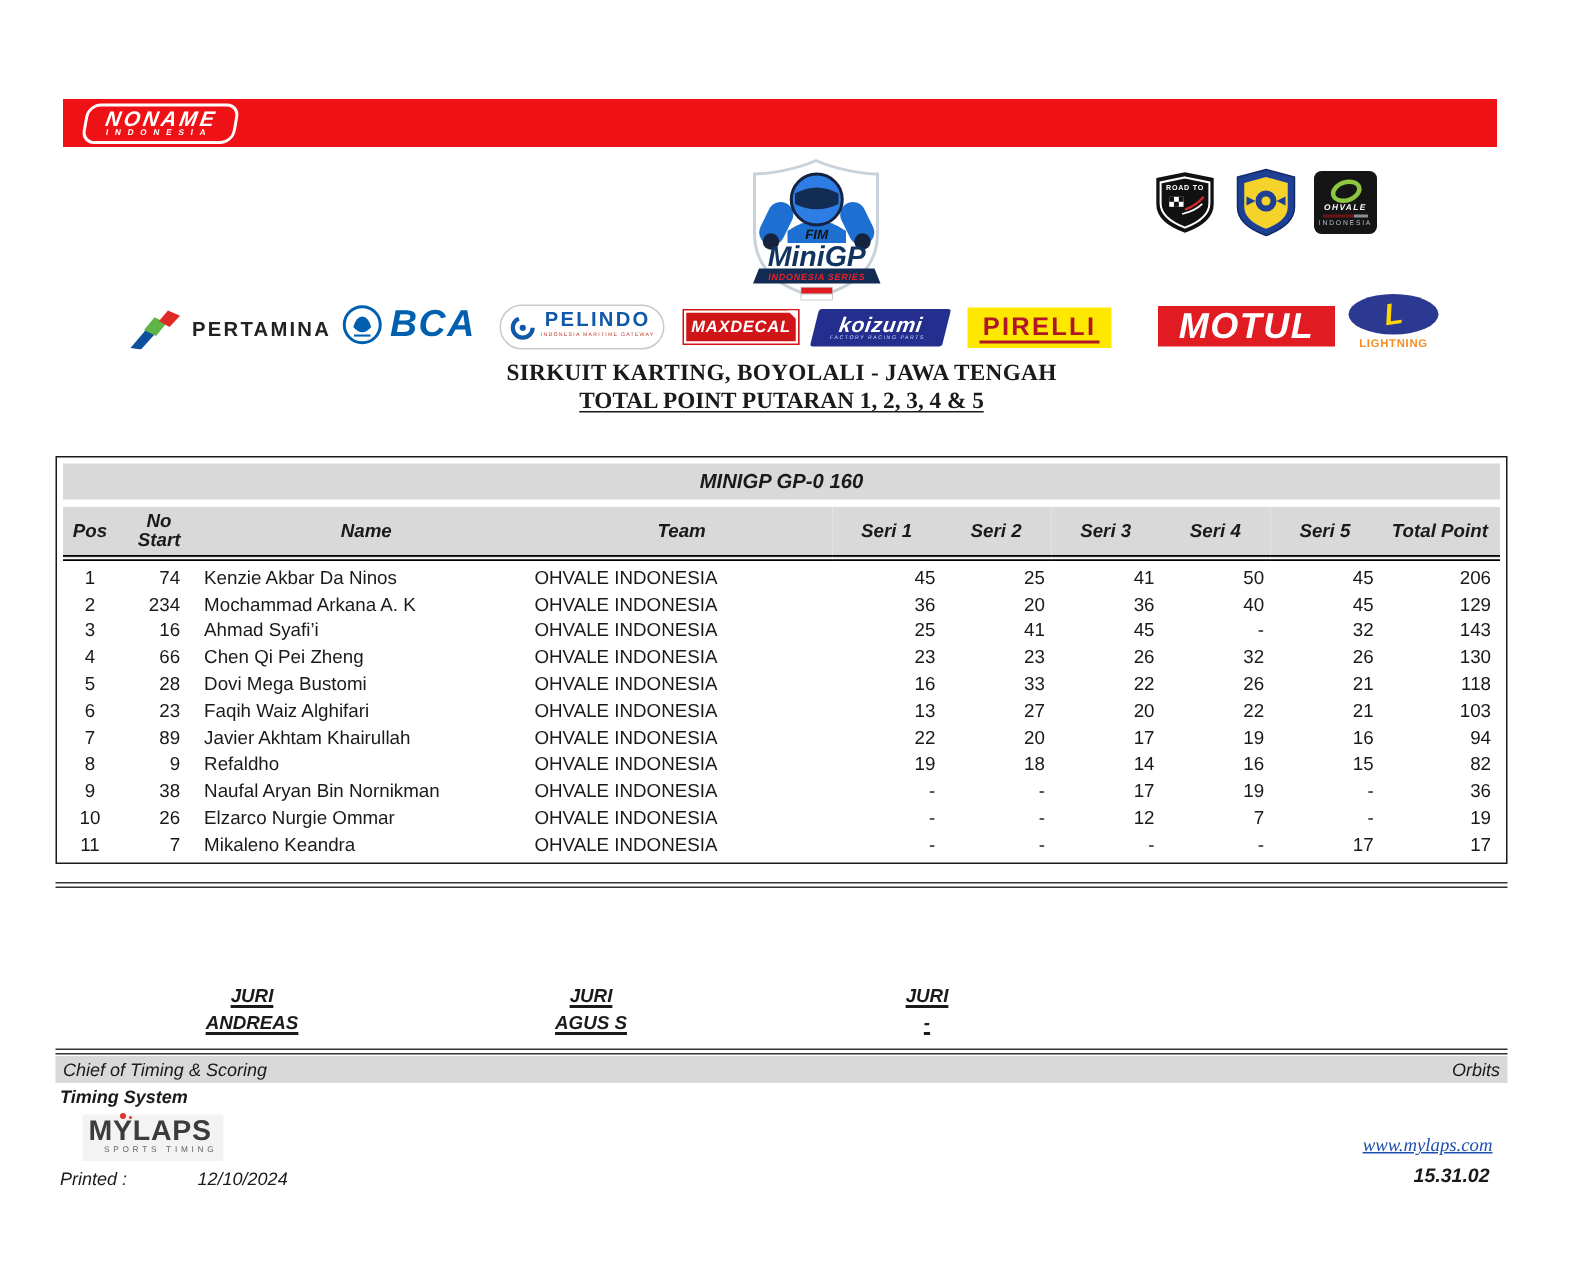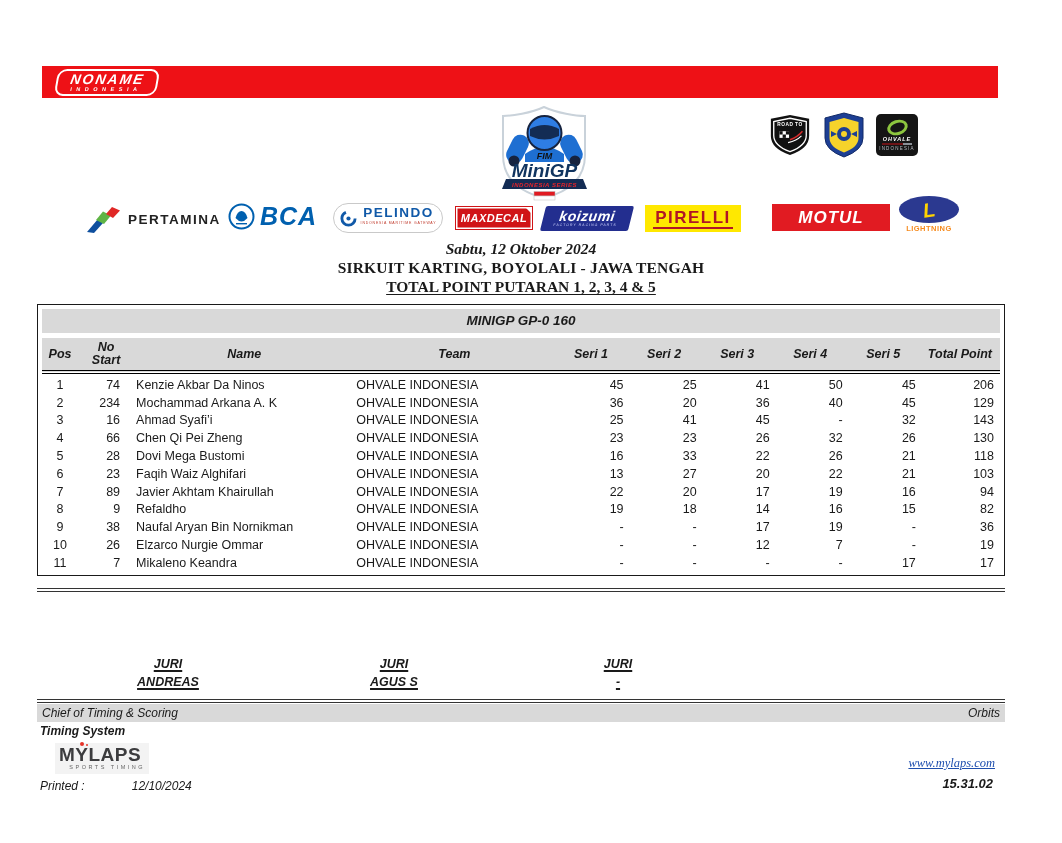--- a/index.html
+++ b/index.html
@@ -52,21 +52,21 @@
            display:flex;flex-direction:column;align-items:center;justify-content:center;border-radius:2px;}
   .koizumi-label{color:#fff;font-weight:800;font-style:italic;font-size:14px;letter-spacing:.5px;
                  transform:skewX(6deg);line-height:13px;}
   .koizumi-tag{color:#cdd3ff;font-size:3.5px;letter-spacing:1px;transform:skewX(6deg);}
   .pirelli{left:645px;top:205px;width:96px;height:27px;background:#ffe800;
            display:flex;align-items:center;justify-content:center;}
   .pirelli-label{color:#b01626;font-weight:800;font-size:17px;letter-spacing:1.5px;
                  border-bottom:2px solid #b01626;line-height:17px;padding:0 2px 1px;}
   .motul{left:772px;top:204px;width:118px;height:27px;background:#e11b22;
          display:flex;align-items:center;justify-content:center;}
-  .motul-label{color:#fff;font-weight:800;font-style:italic;font-size:17px;letter-spacing:1px;}
+  .motul-label{color:#fff;font-weight:800;font-style:italic;font-size:24px;letter-spacing:1px;}
   .lightning{left:899px;top:196px;flex-direction:column;}
   .lightning-ell{width:60px;height:27px;background:#2b3990;border-radius:50%;
                  display:flex;align-items:center;justify-content:center;}
   .lightning-l{color:#ffd400;font-weight:800;font-style:italic;font-size:20px;transform:rotate(-8deg);line-height:20px;}
   .lightning-label{color:#f68b1f;font-weight:800;font-size:7.5px;letter-spacing:.5px;margin-top:1px;}
 
   
   .titleblock{position:absolute;left:37px;top:239px;width:968px;text-align:center;
               font-family:"Liberation Serif",serif;font-weight:700;}
   .title-date{font-style:italic;font-size:15.5px;line-height:19px;}
@@ -223,21 +223,20 @@
   </div>
 
   <div class="sp lightning">
     <div class="lightning-ell">
       <span class="lightning-l">L</span>
     </div>
     <span class="lightning-label">LIGHTNING</span>
   </div>
 
   <div class="titleblock">
-    <div class="title-date">Sabtu, 12 Oktober 2024</div>
     <div class="title-venue">SIRKUIT KARTING, BOYOLALI - JAWA TENGAH</div>
     <div class="title-points">TOTAL POINT PUTARAN 1, 2, 3, 4 &amp; 5</div>
   </div>
 
   <div class="tablewrap">
     <div class="class-band">MINIGP GP-0 160</div>
     <table>
       <colgroup>
         <col style="width:36px">
           <col style="width:56px">

